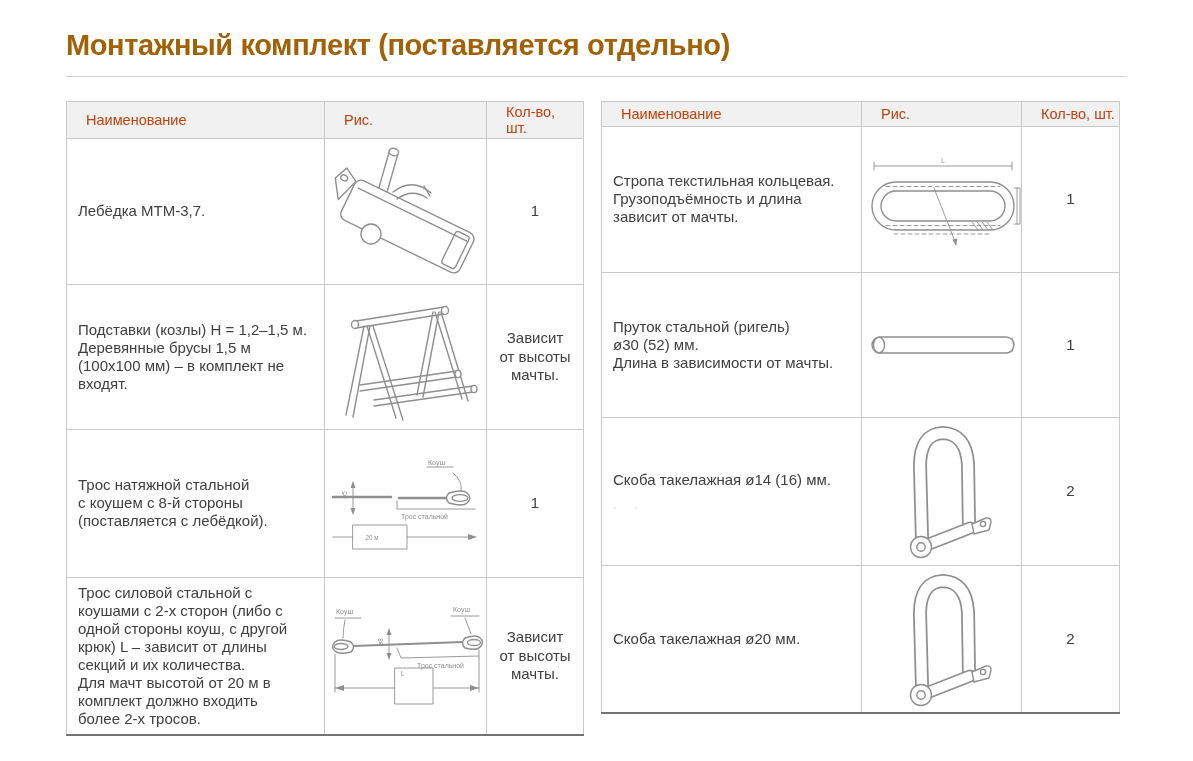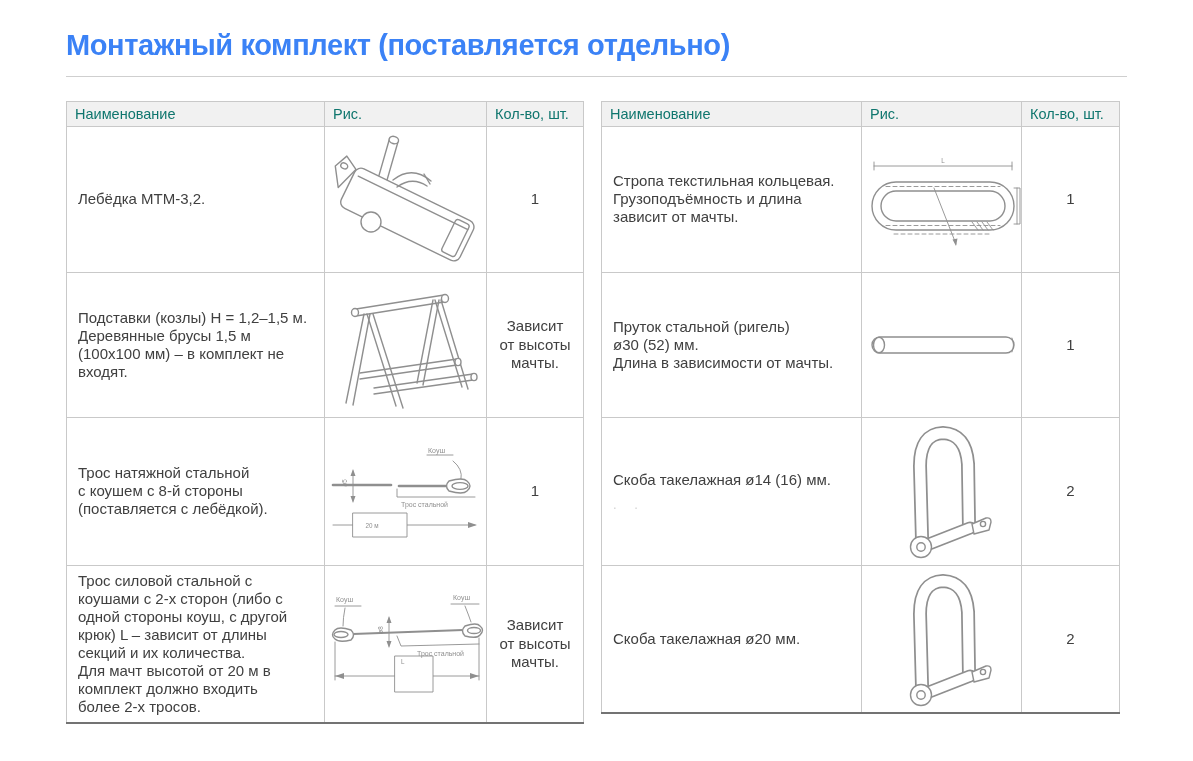--- a/index.html
+++ b/index.html
@@ -1,26 +1,26 @@
 <!DOCTYPE html>
 <html lang="ru"><head>
 <meta charset="utf-8">
 <style>
   html,body{margin:0;padding:0;background:#fff;}
   .page{width:1193px;height:761px;background:#fff;position:relative;overflow:hidden;
         font-family:"Liberation Sans", sans-serif;}
   .content{padding:30px 66px 0 66px;}
-  .title{font-size:29px;font-weight:700;color:#3b82f6;letter-spacing:-0.4px;margin:0;line-height:1.1;}
+  .title{font-size:29px;font-weight:700;color:#a16207;letter-spacing:-0.4px;margin:0;line-height:1.1;}
   .rule{height:1px;background:#cfcfcf;margin-top:14px;width:1061px;}
   .tables{display:flex;gap:17px;margin-top:24px;align-items:flex-start;}
   table{border-collapse:collapse;table-layout:fixed;font-size:15px;color:#404040;background:#fff;}
   .t-left{width:517px;} .t-right{width:518px;}
   th,td{border:1px solid #c9c9c9;box-sizing:border-box;}
   thead th{background:#f1f1f1;height:25px;font-weight:500;text-align:left;
-           padding:2px 4px 2px 8px;font-size:14.5px;color:#0f766e;}
+           padding:2px 4px 2px 19px;font-size:14.5px;color:#c2410c;}
   tr.r1{height:146px;} tr.r2{height:145px;} tr.r3{height:148px;}
   tr.r4a{height:153px;} tr.r4b{height:124px;}
   tbody tr:last-child td{border-bottom:2px solid #737373;}
   td.c-name{padding:6px 2px 6px 11px;vertical-align:middle;}
   .nm{white-space:pre-line;line-height:1.2;font-size:15px;}
   .note{color:#d2d2d2;font-size:13px;margin-top:9px;letter-spacing:7px;line-height:1;}
   td.c-fig{text-align:center;vertical-align:middle;padding:2px;}
   td.c-fig svg{display:block;margin:0 auto;}
   td.c-qty{text-align:center;vertical-align:middle;white-space:pre-line;
            line-height:1.22;padding:0 6px;font-size:15px;}
@@ -50,21 +50,21 @@
         <thead>
           <tr>
             <th>Наименование</th>
             <th>Рис.</th>
             <th>Кол-во, шт.</th>
           </tr>
         </thead>
         <tbody>
           <tr class="r1">
             <td class="c-name">
-                <div class="nm">Лебёдка МТМ-3,2.</div>
+                <div class="nm">Лебёдка МТМ-3,7.</div>
               </td>
             <td class="c-fig">
               <svg width="150" height="138" viewBox="0 0 150 138">
                 <g class="draw">
                   <g transform="rotate(16 56 32)">
                     <rect class="fillw" x="52" y="6" width="9" height="56" rx="4.5"></rect>
                     <ellipse class="fillw" cx="56.5" cy="9" rx="4.8" ry="3.6"></ellipse>
                   </g>
                   <g transform="rotate(26 75 85)">
                     <rect class="fillw" x="10" y="62" width="132" height="44" rx="7"></rect>

